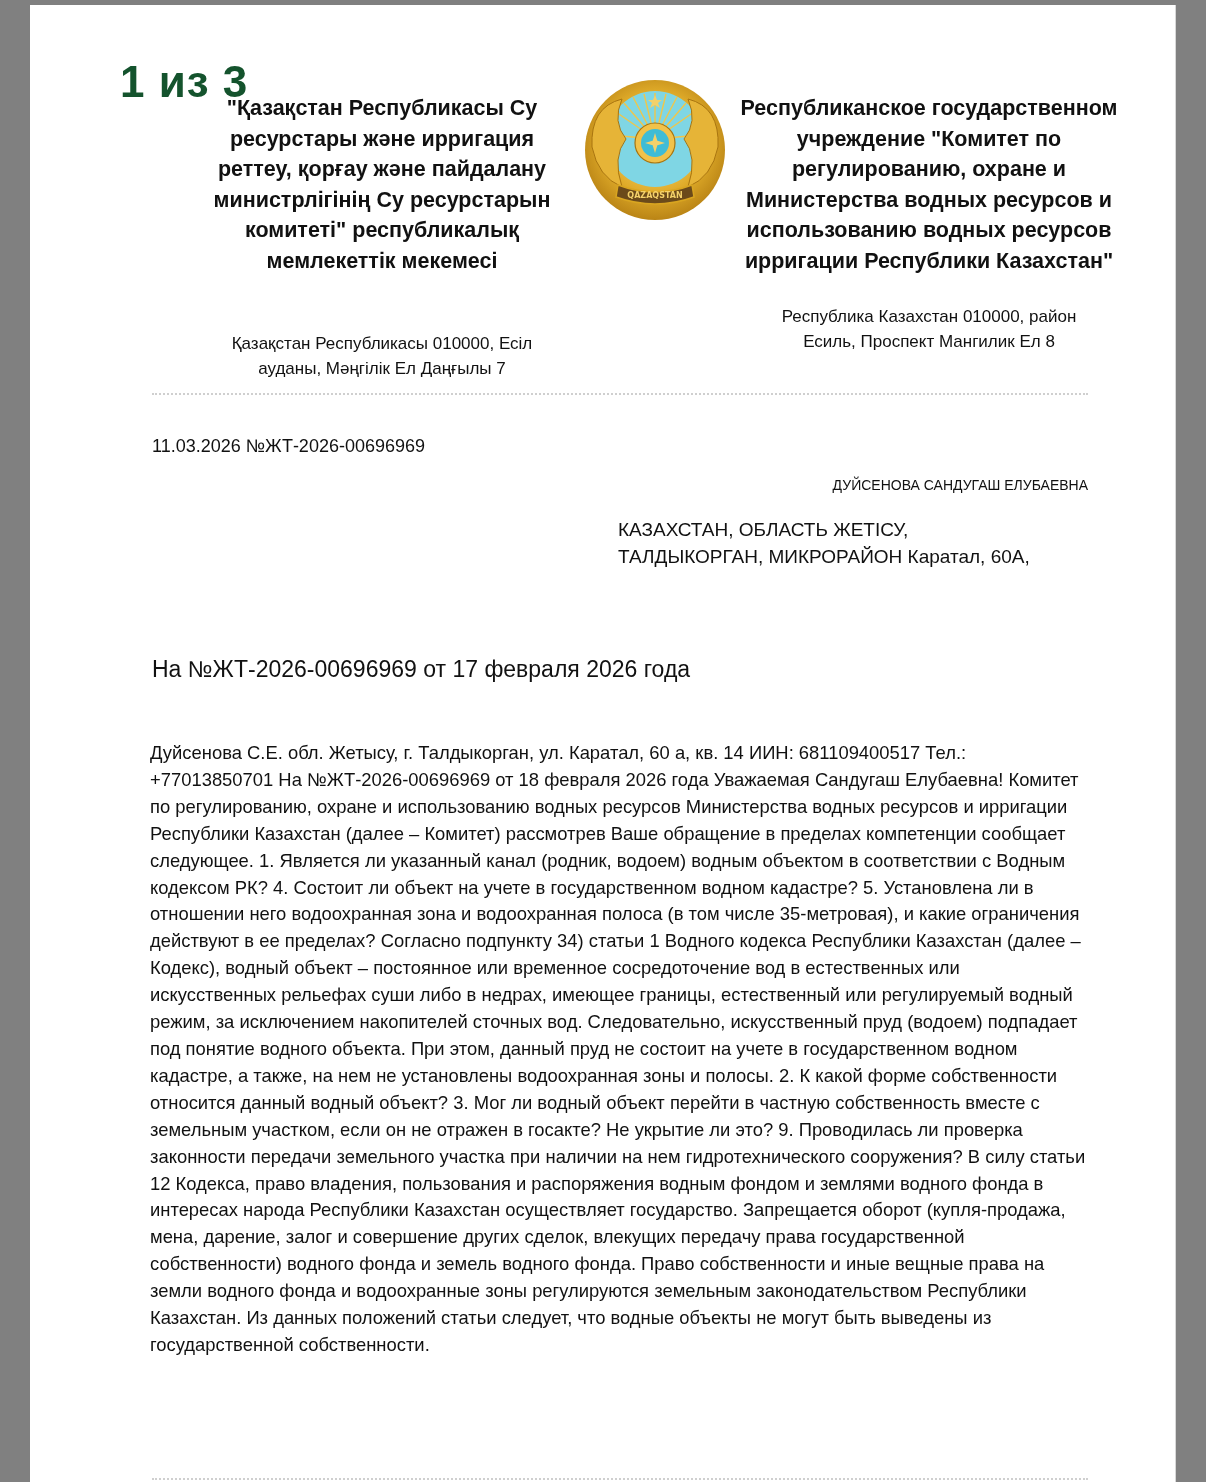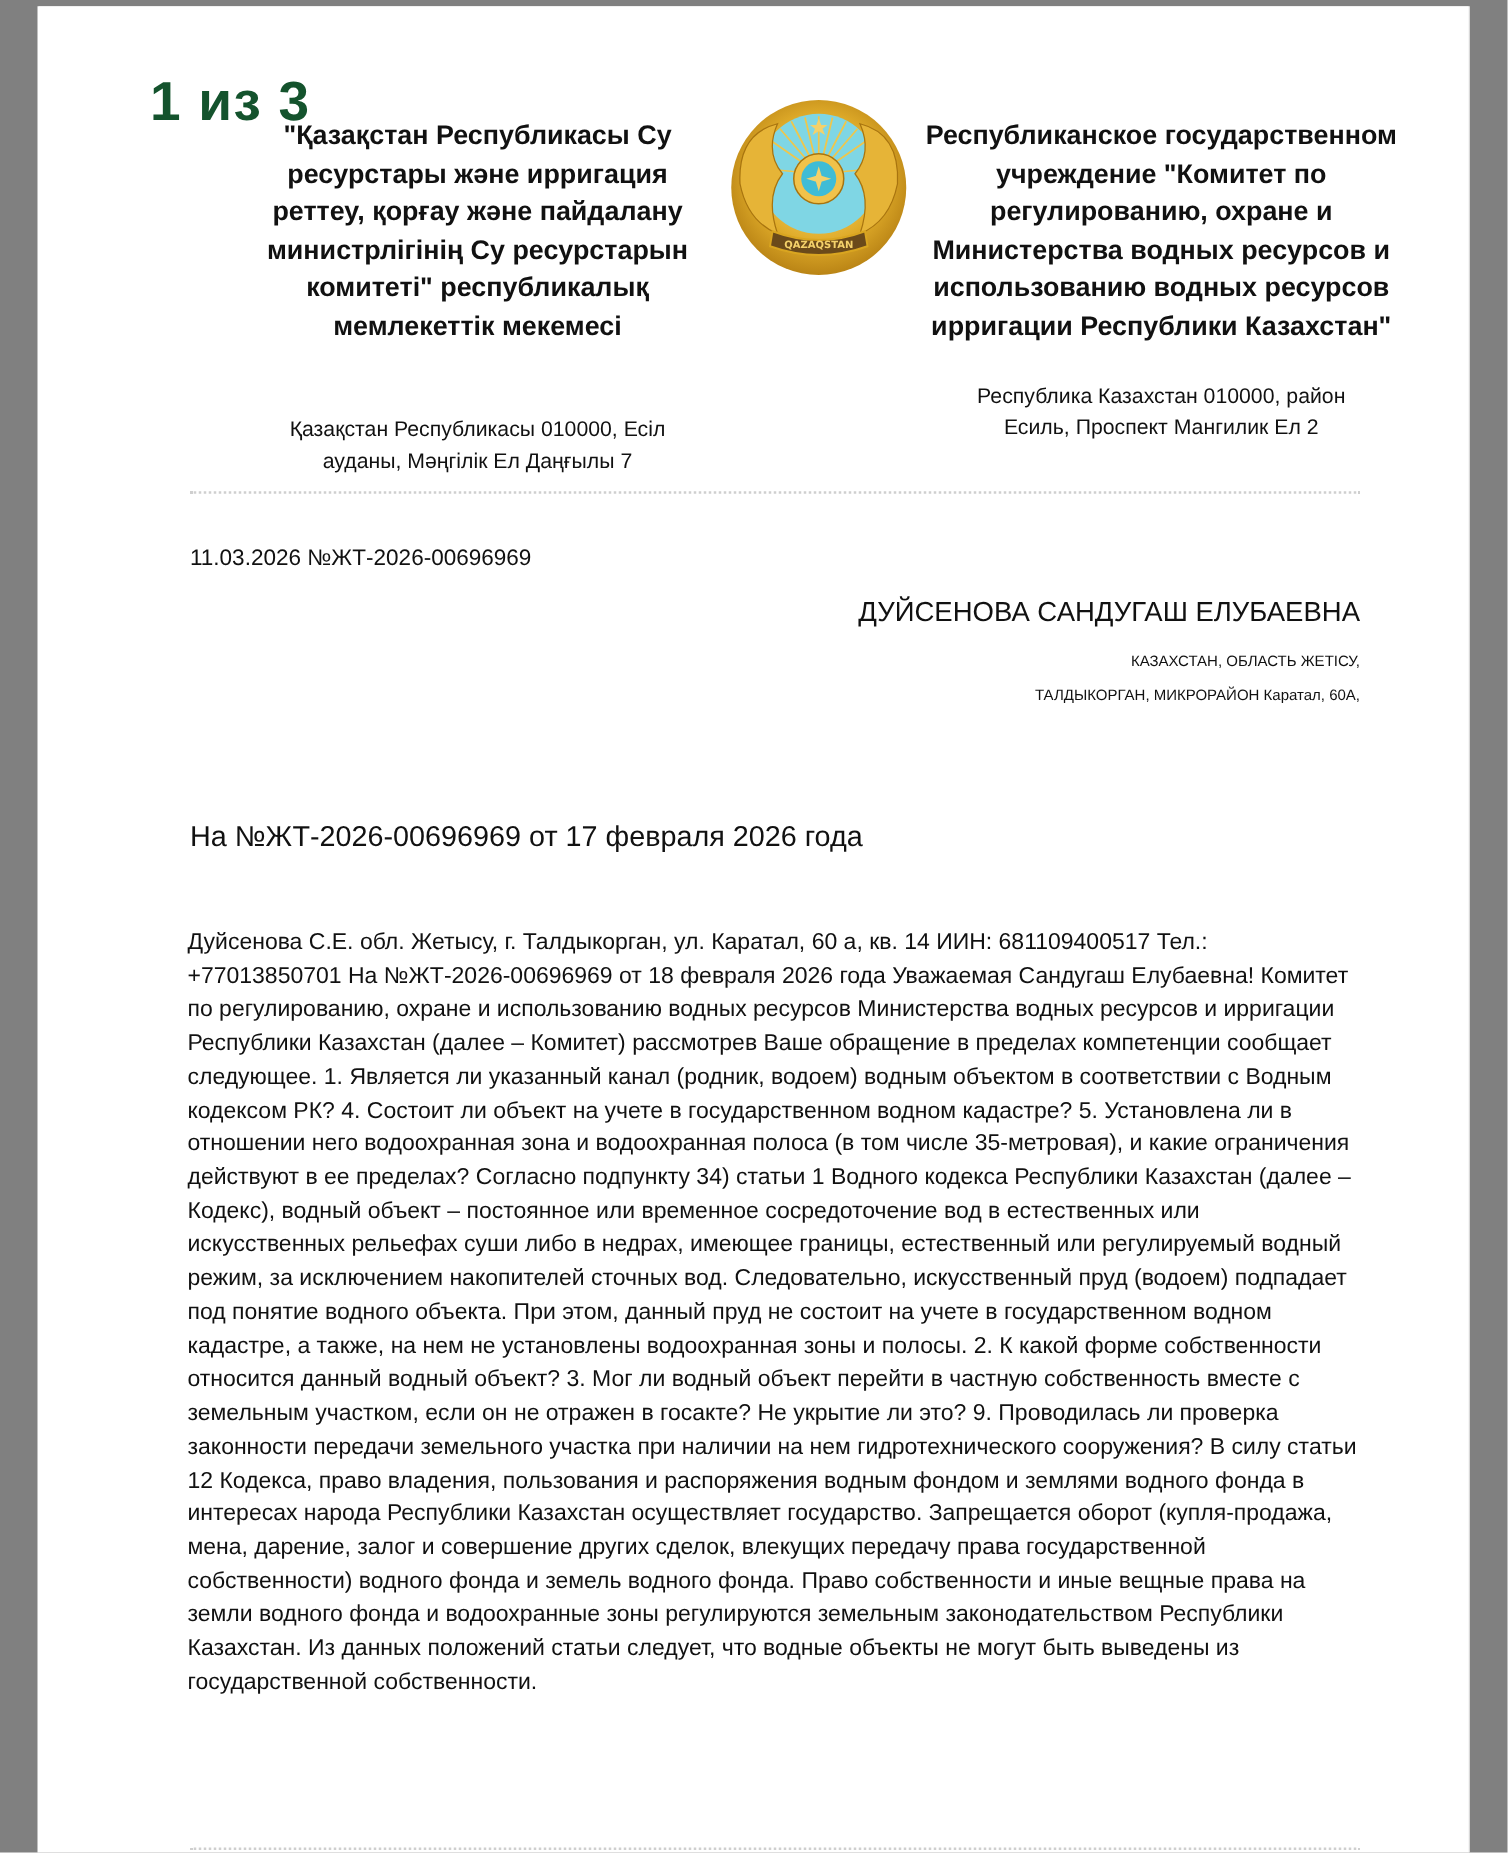--- a/index.html
+++ b/index.html
@@ -7,22 +7,22 @@
   .page { position:absolute; left:30px; top:5px; width:1145px; height:1490px; background:#ffffff; box-shadow:1px 0 0 #d8d8d8; }
   .watermark { position:absolute; left:90px; top:52px; font-size:44px; font-weight:bold; color:#14532d; letter-spacing:1px; }
   .hdr-left { position:absolute; left:162px; top:88px; width:380px; text-align:center; font-weight:bold; font-size:21.5px; line-height:30.6px; }
   .hdr-right { position:absolute; left:690px; top:88px; width:418px; text-align:center; font-weight:bold; font-size:21.5px; line-height:30.6px; }
   .addr-left { position:absolute; left:162px; top:292px; width:380px; text-align:center; font-size:17px; line-height:25px;margin-top:34px; }
   .addr-right { position:absolute; left:715px; top:299px; width:368px; text-align:center; font-size:17px; line-height:25px; }
   .emblem { position:absolute; left:552px; top:72px; width:146px; height:146px; }
   .divider { position:absolute; left:152px; top:393px; width:936px; border-top:2px dotted #cfcfcf; }
   .divider.bottom { top:1478px; }
   .regno { position:absolute; left:152px; top:436px; font-size:18px; }
-  .recipient-name { position:absolute; right:118px; top:477px; font-size:22px; text-align:left; }
-  .recipient-addr { position:absolute; right:118px; top:516px; width:470px; font-size:12px; line-height:27px; text-align:right; }
+  .recipient-name { position:absolute; right:118px; top:477px; font-size:14px; text-align:left; }
+  .recipient-addr { position:absolute; right:118px; top:516px; width:470px; font-size:19px; line-height:27px; }
   .reply-to { position:absolute; left:152px; top:656px; font-size:23px; }
   .body-text { position:absolute; left:150px; top:740px; width:940px; font-size:18.4px; line-height:26.9px; }
 </style>
 </head>
 <body>
 
 <div class="page">
   <div class="watermark">1 из 3</div>
 
   <div class="hdr-left">
@@ -75,21 +75,21 @@
     <div>использованию водных ресурсов</div>
     <div>ирригации Республики Казахстан"</div>
   </div>
 
   <div class="addr-left">
     <div>Қазақстан Республикасы 010000, Есіл</div>
     <div>ауданы, Мәңгілік Ел Даңғылы 7</div>
   </div>
   <div class="addr-right">
     <div>Республика Казахстан 010000, район</div>
-    <div>Есиль, Проспект Мангилик Ел 2</div>
+    <div>Есиль, Проспект Мангилик Ел 8</div>
   </div>
 </div>
 
 <div class="divider"></div>
 
 <div class="regno">11.03.2026 №ЖТ-2026-00696969</div>
 
 <div class="recipient-name">ДУЙСЕНОВА САНДУГАШ ЕЛУБАЕВНА</div>
 <div class="recipient-addr">
   <div>КАЗАХСТАН, ОБЛАСТЬ ЖЕТІСУ,</div>

